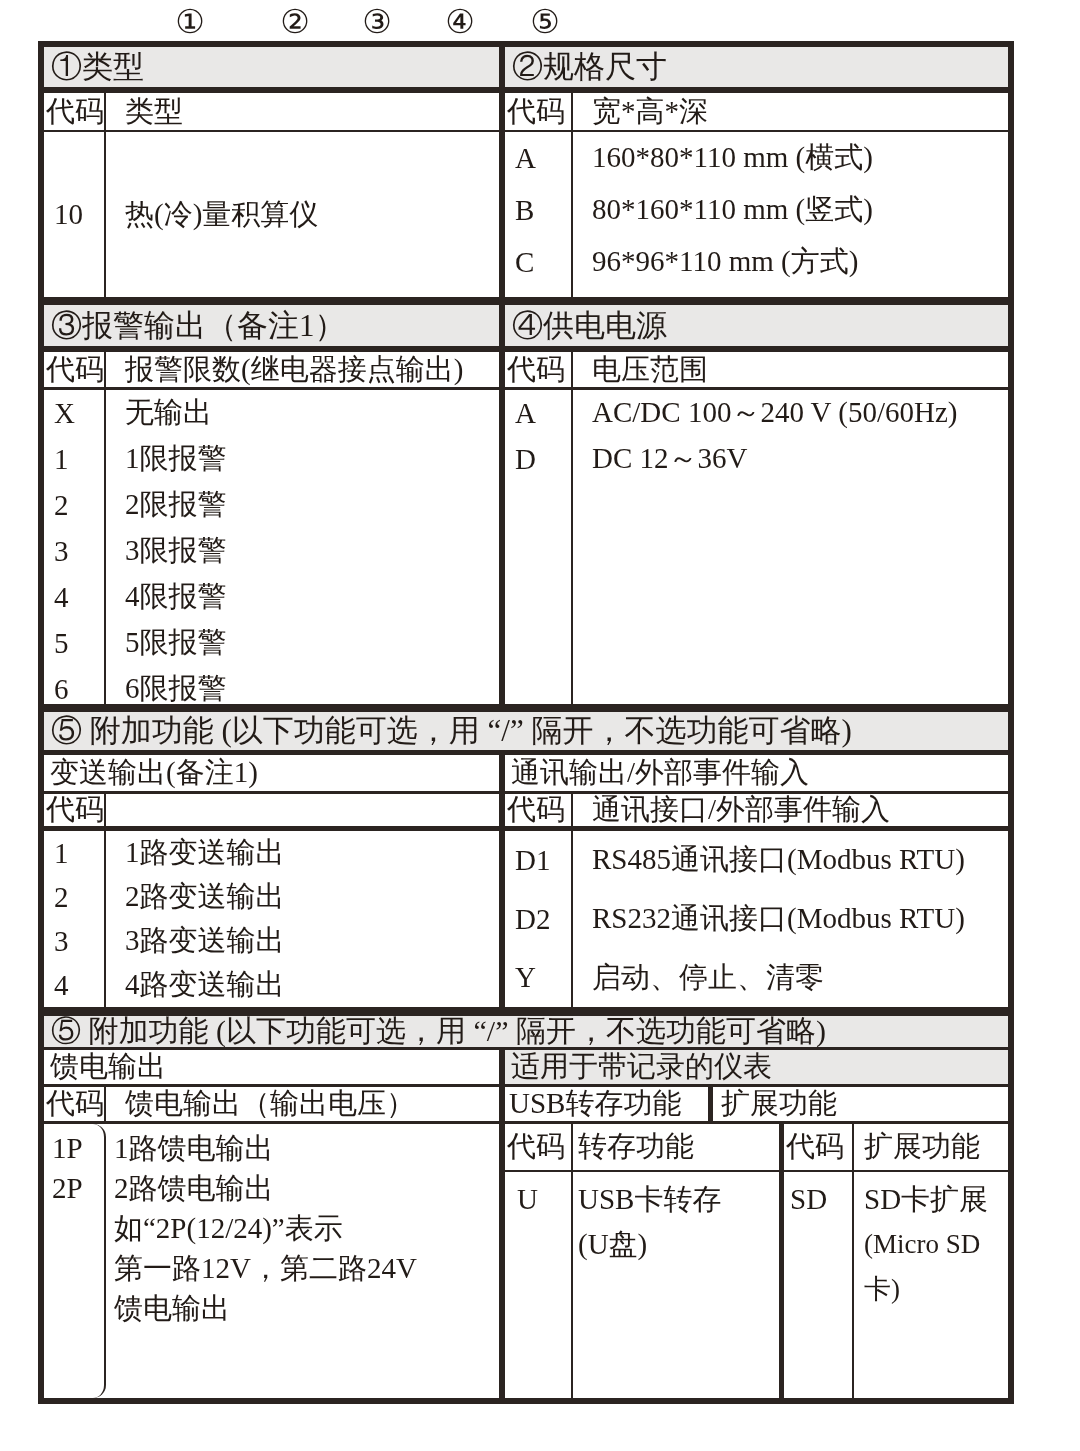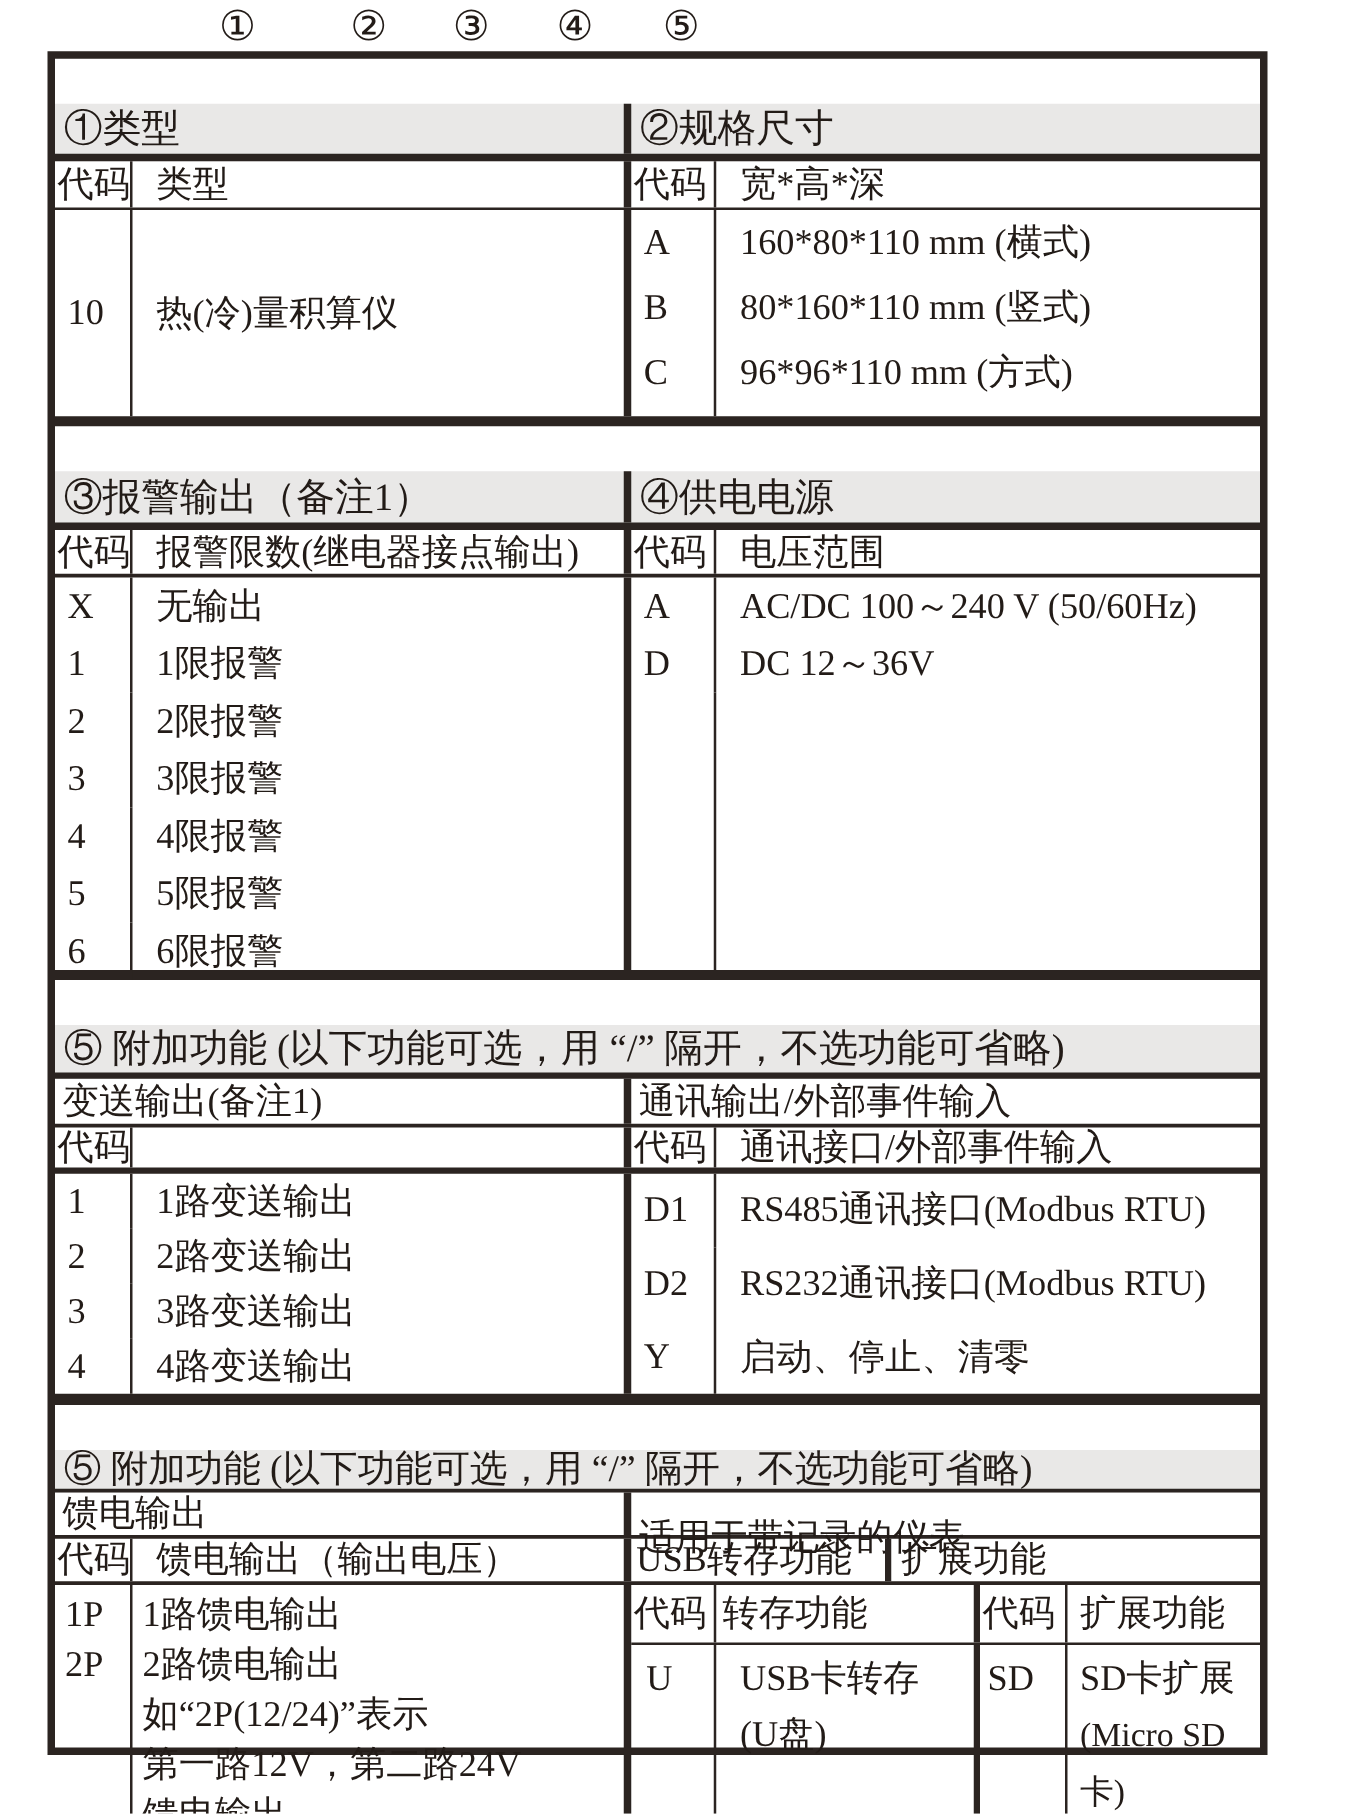--- a/index.html
+++ b/index.html
@@ -19,21 +19,21 @@
     position:absolute;top:21px;transform:translate(-50%,-50%);
     font-size:33px;color:var(--tc);
   }
   
   .tbl{
     position:absolute;left:38px;top:41px;width:976px;height:1363px;
     border:6px solid var(--bc);display:flex;flex-direction:column;background:#fff;
   }
   .band{display:flex;flex:none;}
   .grow{flex:1 1 auto;}
-  .gray{background:var(--gray);margin-top:36px;}
+  .gray{background:var(--gray);}
   .bb2{border-bottom:2px solid var(--bc);}
   .bb3{border-bottom:3px solid var(--bc);}
   .bb5{border-bottom:5px solid var(--bc);}
   .bb6{border-bottom:6px solid var(--bc);}
   .bb8{border-bottom:8px solid var(--bc);}
   .bb9{border-bottom:9px solid var(--bc);}
   .half-l{width:455px;flex:none;display:flex;}
   .half-r{flex:1 1 auto;display:flex;min-width:0;}
   .vdiv{width:6px;flex:none;background:var(--bc);}
   .col{display:flex;flex-direction:column;min-width:0;}
@@ -43,21 +43,21 @@
   .rcol{width:68px;flex:none;border-right:2px solid var(--bc);}
   .rcol2{width:70px;flex:none;border-right:2px solid var(--bc);}
   .desc{flex:1 1 auto;padding-left:19px;}
   .pad2{padding-left:2px;}
   .pad10{padding-left:10px;}
   .r46{height:46px;flex:none;display:flex;}
   .r52{height:52px;flex:none;display:flex;}
   .rflex{flex:1 1 auto;display:flex;}
   .gdiv{width:5px;flex:none;background:var(--bc);}
   .f1col{width:206px;flex:none;}
-  .lines{line-height:40px;padding-top:4px;}
+  .lines{line-height:40px;padding-top:4px;border-radius:13px;}
   .lines div{white-space:nowrap;}
   .toplines{line-height:45px;padding-top:5px;}
   .sm{font-size:27px;}
 </style>
 </head>
 <body>
 
 <div id="stage">
 
   <span class="marker" style="left:190px">①</span>
@@ -296,21 +296,21 @@
           <div class="c rcol pad2">代码</div>
           <div class="c f1col" style="padding-left:5px">转存功能</div>
           <div class="gdiv"></div>
           <div class="c rcol2 pad2">代码</div>
           <div class="c desc" style="padding-left:10px">扩展功能</div>
         </div>
         <div class="band grow">
           <div class="rcol toplines" style="padding-left:12px">
             <div>U</div>
           </div>
-          <div class="f1col toplines" style="padding-left:19px">
+          <div class="f1col toplines" style="padding-left:5px">
             <div>USB卡转存</div>
             <div>(U盘)</div>
           </div>
           <div class="gdiv"></div>
           <div class="rcol2 toplines" style="padding-left:6px">
             <div>SD</div>
           </div>
           <div class="desc toplines sm" style="padding-left:10px">
             <div style="font-size:29px">SD卡扩展</div>
             <div>(Micro SD卡)</div>

